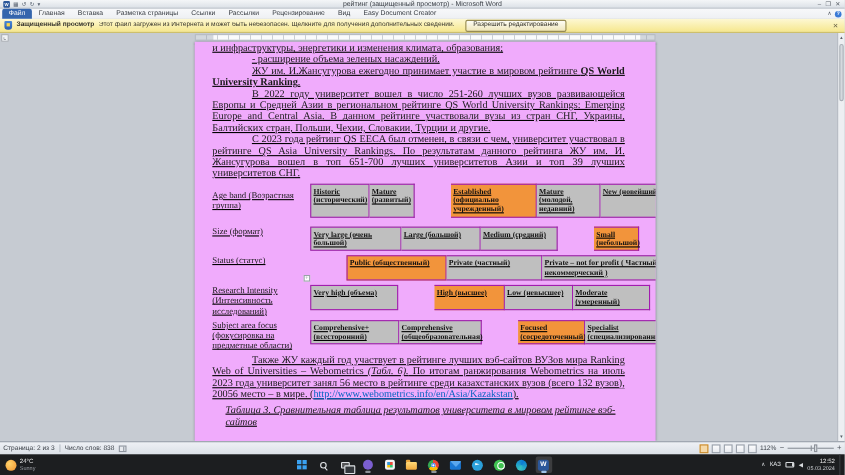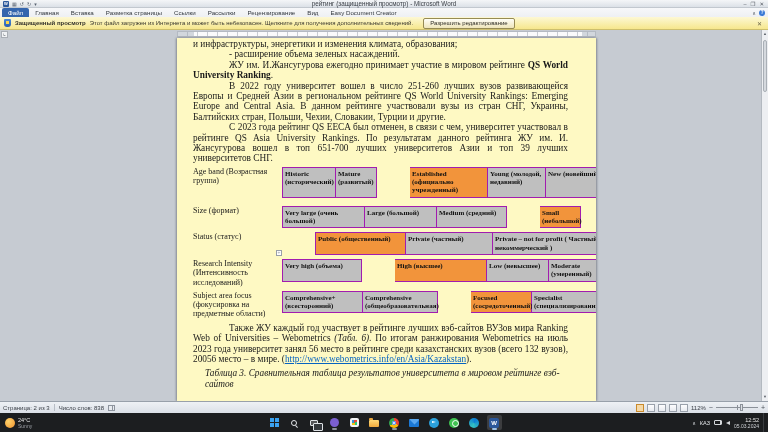--- a/index.html
+++ b/index.html
@@ -35,35 +35,35 @@
     border:1px solid #968b54;border-radius:2px;color:#2f2d24;white-space:nowrap;flex:0 0 auto;}
   .msg-close{margin-left:auto;font-size:6px;color:#6b6547;padding-right:2px;}
 
   
   .docarea{flex:1 1 auto;position:relative;background:#c6cbd2;overflow:hidden;}
   .tabselector{position:absolute;left:1px;top:1px;width:7px;height:7px;background:#f1f3f5;border:1px solid #a9aeb5;
     font:4px/5px "DejaVu Sans Mono",monospace;color:#4a5058;text-align:center;}
   .ruler{position:absolute;left:177px;top:1px;width:419px;height:6px;background:#d2d7dd;border:1px solid #b4bac2;}
   .ruler-active{position:absolute;left:16px;top:0;width:388px;height:100%;background:#fafbfc;}
   .ruler-ticks{position:absolute;inset:0;background:repeating-linear-gradient(90deg,transparent 0 9px,#98a0aa 9px 10px);opacity:.5;}
-  .page{position:absolute;left:177px;top:8px;width:419px;bottom:0;background:#fef9c3;
+  .page{position:absolute;left:177px;top:8px;width:419px;bottom:0;background:#f0abfc;
     box-shadow:1px 0 2px rgba(60,65,75,.45),-1px 0 2px rgba(60,65,75,.45);
-    padding:1px 28px 0 16px;overflow:hidden;}
+    padding:1px 28px 0 16px;overflow:hidden;text-decoration:underline;}
   .doc-p{font-family:"Liberation Serif",serif;font-size:9.3px;line-height:10.4px;color:#1a1a1a;
     text-align:justify;text-justify:inter-word;}
   .doc-p.ind{text-indent:36px;}
   .doc-p .it{font-style:italic;}
   .lnk{color:#0563C1;text-decoration:underline;font-family:"Liberation Serif",serif;}
   .caption{font-family:"Liberation Serif",serif;font-style:italic;font-size:9.3px;line-height:10.4px;
     color:#1a1a1a;margin-top:4px;padding-left:12px;}
 
   
   .tbl{margin-top:3px;}
   .trow{display:flex;align-items:flex-start;}
-  .trow.g8{margin-bottom:8px;} .trow.g4{margin-bottom:4px;}
+  .trow.g8{margin-bottom:8px;align-items:center;} .trow.g4{margin-bottom:4px;}
   .tlabel{width:89px;flex:0 0 auto;font-family:"Liberation Serif",serif;font-size:8px;line-height:9.3px;color:#1a1a1a;padding-right:6px;}
   .tcells{display:flex;align-items:stretch;}
   .tcell{border:1px solid #a21caf;background:#bfbfbf;font:bold 7px/8.3px "Liberation Serif",serif;
     color:#111;padding:2px 2px;flex:0 0 auto;}
   .tcell+.tcell{border-left:none;}
   .tcell.hl{background:#F2943B;margin-left:33px;}
   .anchor-icon{position:absolute;left:99px;top:212px;width:6px;height:6px;border:1px solid #9aa0a8;
     color:#9aa0a8;font:4px/4px "DejaVu Sans",sans-serif;text-align:center;background:#fff;}
 
   .vscroll{position:absolute;right:0;top:0;bottom:0;width:7px;background:#edeff2;border-left:1px solid #b3b9c0;}
@@ -192,21 +192,21 @@
       <p class="doc-p ind"><span>В 2022 году университет вошел в число 251-260 лучших вузов развивающейся Европы и Средней Азии в региональном рейтинге QS World University Rankings: Emerging Europe and Central Asia. В данном рейтинге участвовали вузы из стран СНГ, Украины, Балтийских стран, Польши, Чехии, Словакии, Турции и другие.</span></p>
       <p class="doc-p ind"><span>С 2023 года рейтинг QS EECA был отменен, в связи с чем, университет участвовал в рейтинге QS Asia University Rankings. По результатам данного рейтинга ЖУ им. И. Жансугурова вошел в топ 651-700 лучших университетов Азии и топ 39 лучших университетов СНГ.</span></p>
 
       <div class="tbl">
         <div class="trow g8">
           <div class="tlabel">Age band (Возрастная группа)</div>
           <div class="tcells">
             <div class="tcell" style="width:54px">Historic (исторический)</div>
             <div class="tcell" style="width:41px">Mature (развитый)</div>
             <div class="tcell hl" style="width:78px">Established (официально учрежденный)</div>
-            <div class="tcell" style="width:58px">Young (молодой, недавний)</div>
+            <div class="tcell" style="width:58px">Mature (молодой, недавний)</div>
             <div class="tcell" style="width:57px">New (новейший)</div>
           </div>
         </div>
         <div class="trow g4">
           <div class="tlabel">Size (формат)</div>
           <div class="tcells">
             <div class="tcell" style="width:83px">Very large (очень большой)</div>
             <div class="tcell" style="width:72px">Large (большой)</div>
             <div class="tcell" style="width:70px">Medium (средний)</div>
             <div class="tcell hl" style="width:41px">Small (небольшой)</div>
@@ -217,21 +217,21 @@
           <div class="tcells">
             <div class="tcell hl" style="width:91px">Public (общественный)</div>
             <div class="tcell" style="width:87px">Private (частный)</div>
             <div class="tcell" style="width:110px">Private – not for profit ( Частный некоммерческий )</div>
           </div>
         </div>
         <div class="trow g4">
           <div class="tlabel">Research Intensity (Интенсивность исследований)</div>
           <div class="tcells">
             <div class="tcell" style="width:80px">Very high (объема)</div>
-            <div class="tcell hl" style="width:92px">High (высшее)</div>
+            <div class="tcell hl" style="width:64px">High (высшее)</div>
             <div class="tcell" style="width:62px">Low (невысшее)</div>
             <div class="tcell" style="width:70px">Moderate (умеренный)</div>
           </div>
         </div>
         <div class="trow">
           <div class="tlabel">Subject area focus (фокусировка на предметные области)</div>
           <div class="tcells">
             <div class="tcell" style="width:81px">Comprehensive+ (всесторонний)</div>
             <div class="tcell" style="width:75px">Comprehensive (общеобразовательная)</div>
             <div class="tcell hl" style="width:61px">Focused (сосредоточенный)</div>

